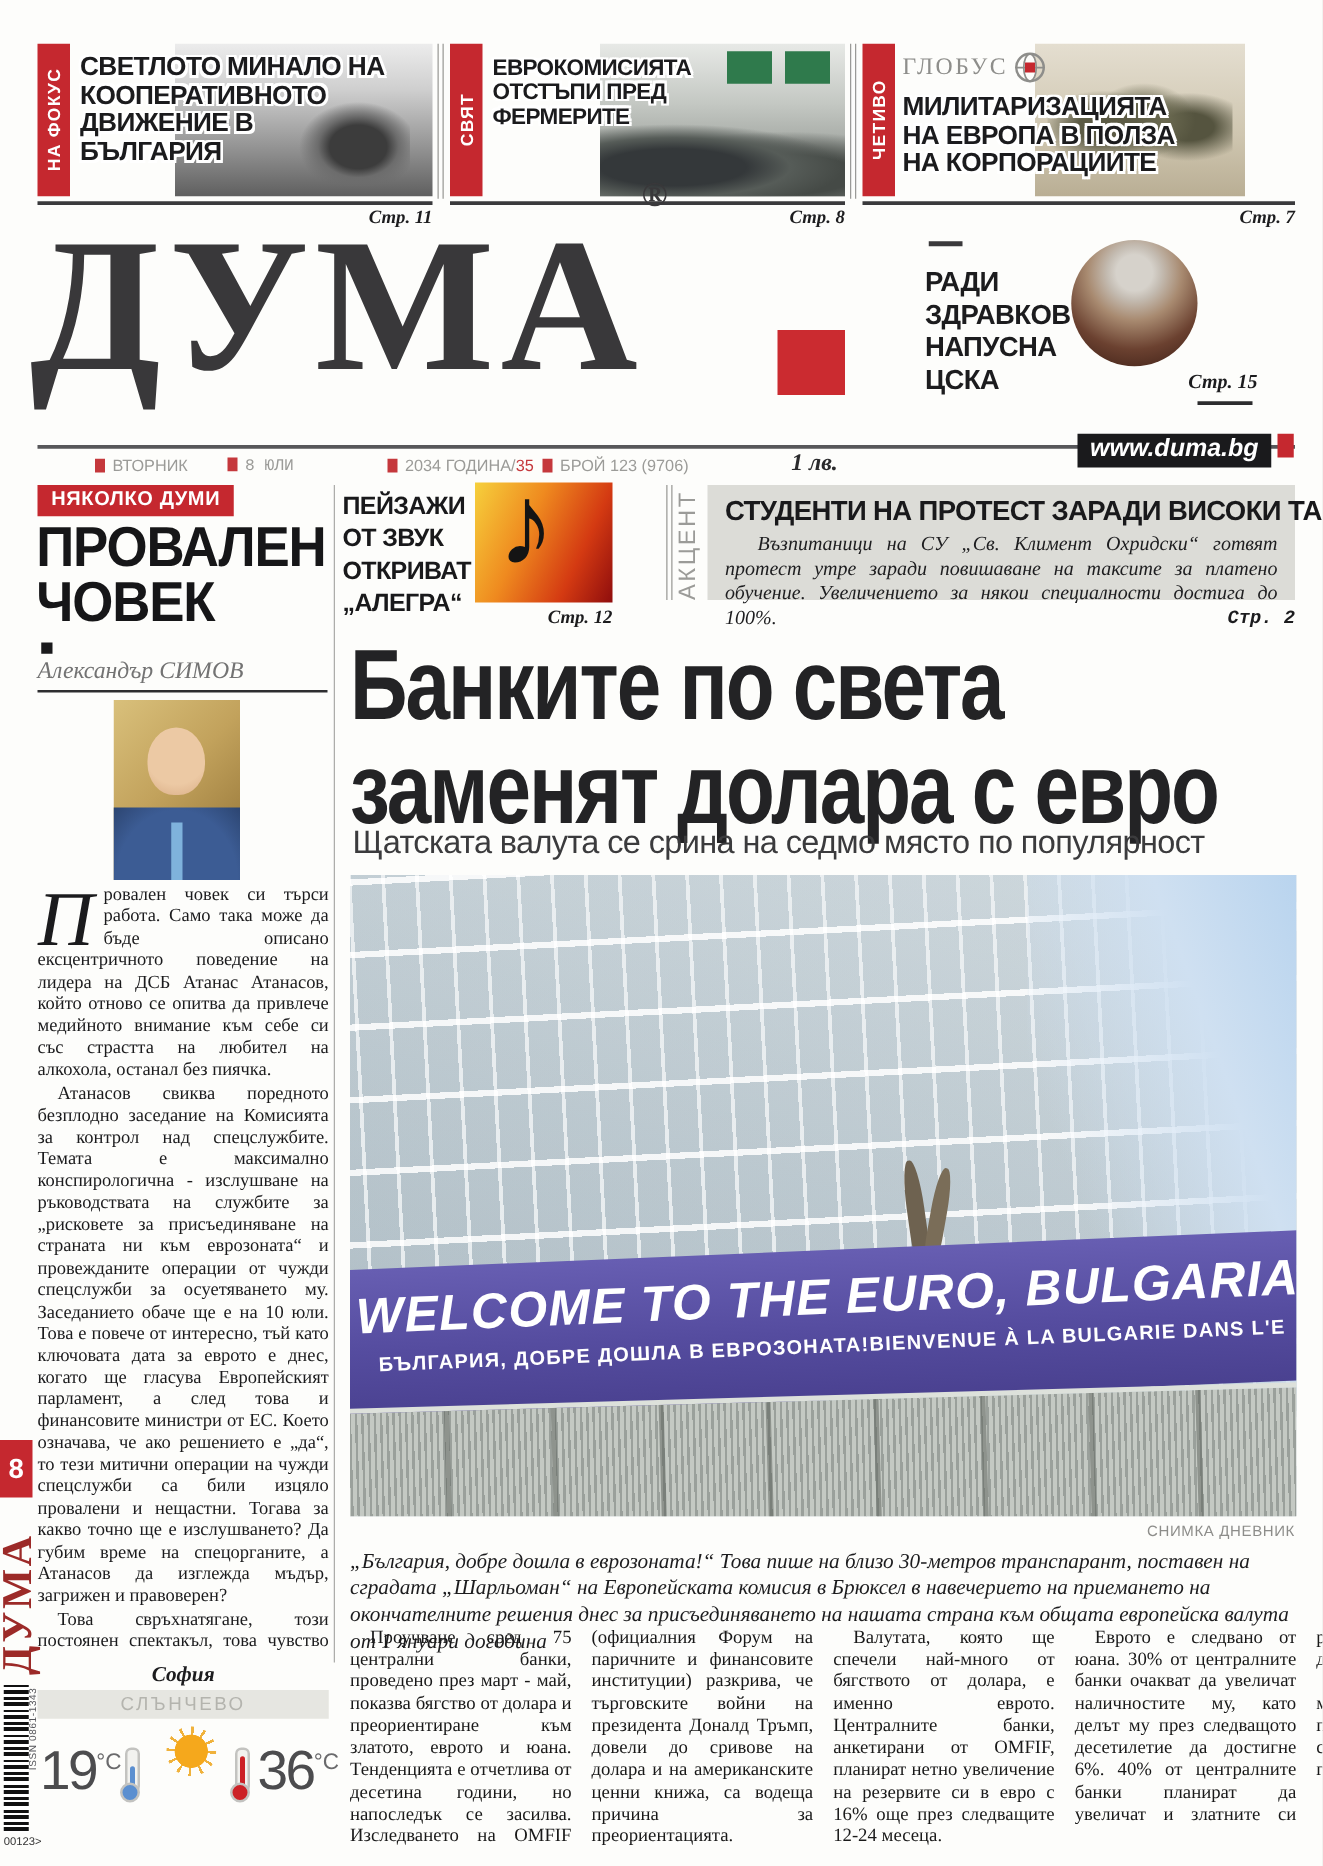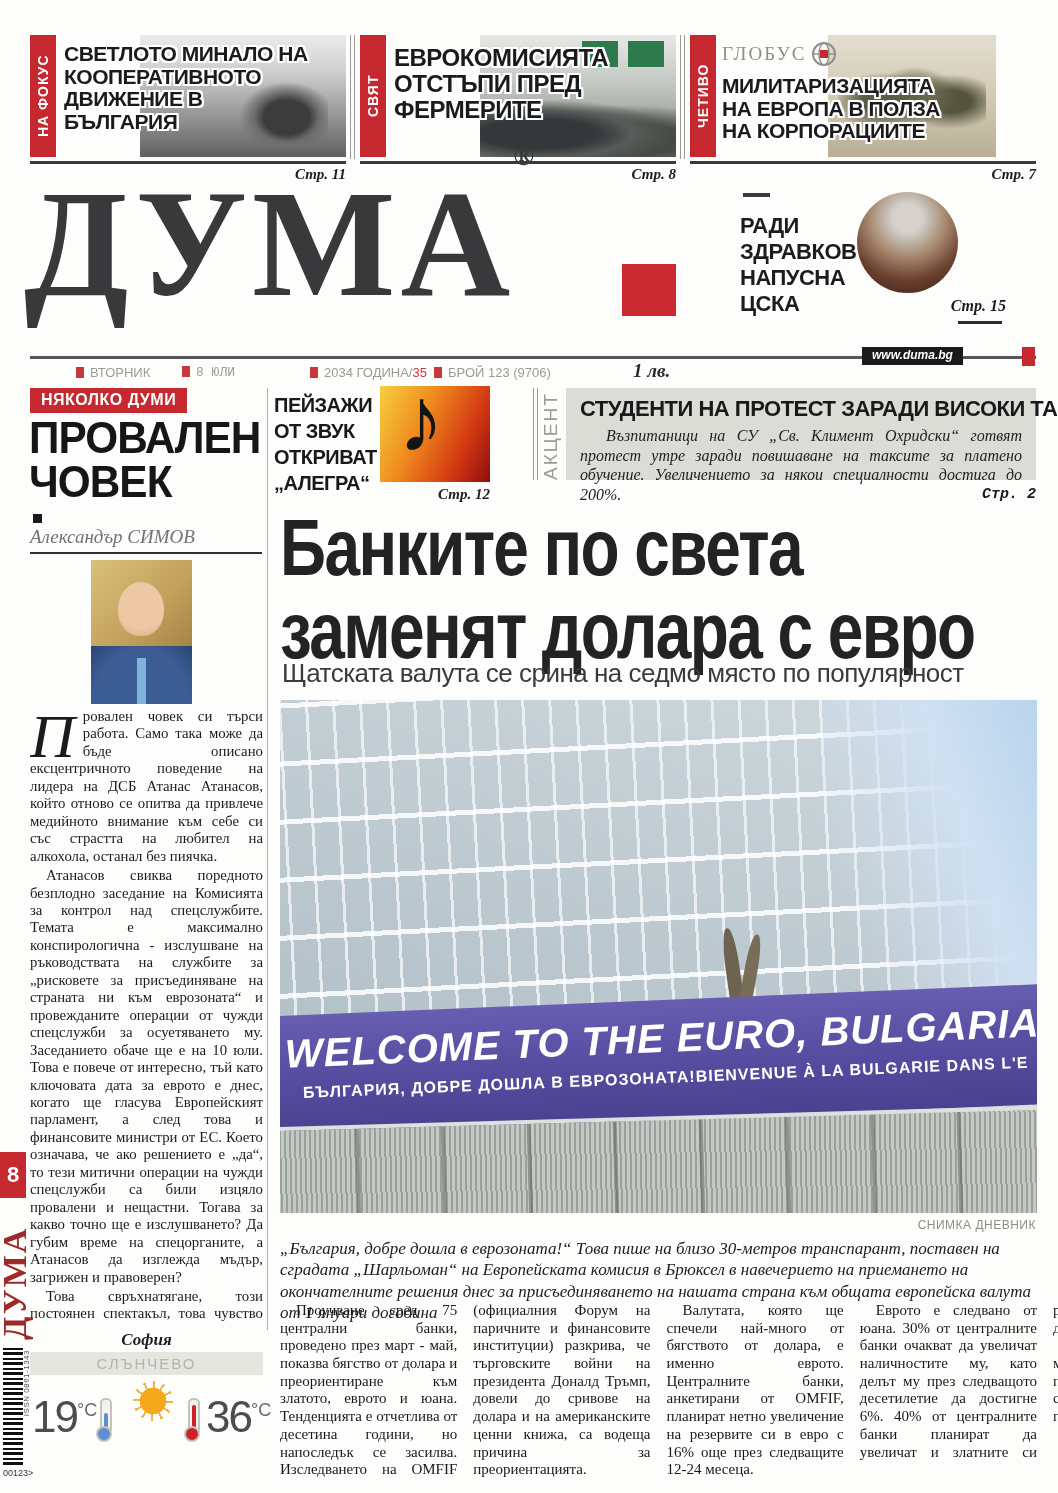--- a/index.html
+++ b/index.html
@@ -52,21 +52,21 @@
   
   .dateline{left:30px;top:337px;width:1006px;height:16px;font-family:"Liberation Sans",sans-serif;
             font-size:13px;color:#9b9b98;margin-top:28px;}
   .dl{position:absolute;top:0;white-space:nowrap;}
   .dl::before{content:"";display:inline-block;width:8px;height:11px;background:#c5383c;margin-right:6px;vertical-align:-1px;}
   .dl-red{color:#c5383c;}
   .price{position:absolute;left:603px;top:-5px;font-family:"Liberation Serif",serif;font-style:italic;font-weight:bold;
          font-size:19px;color:#2a2a2c;}
   .dl-rule{left:30px;top:356px;width:1006px;height:3px;background:#57575a;}
   .site-box{left:862px;top:347px;background:#1a1a1c;color:#fff;font-style:italic;font-weight:bold;
-            font-size:12px;font-family:"Liberation Sans",sans-serif;padding:1px 10px 3px;}
+            font-size:20px;font-family:"Liberation Sans",sans-serif;padding:1px 10px 3px;}
   .site-sq{left:1022px;top:347px;width:13px;height:19px;background:#c5282f;}
 
   
   .rail-num{left:0;top:1152px;width:26px;height:46px;background:#c5282f;color:#fff;
             font:bold 22px "Liberation Sans",sans-serif;display:flex;align-items:center;justify-content:center;}
   .rail-brand{left:-2px;top:1208px;height:132px;width:34px;writing-mode:vertical-rl;transform:rotate(180deg);
             font-weight:bold;font-size:34px;color:#9c2a28;display:flex;align-items:center;letter-spacing:2px;}
   .rail-barcode{left:3px;top:1348px;width:20px;height:118px;
             background:repeating-linear-gradient(180deg,#111 0 2px,#fff 2px 4px,#111 4px 7px,#fff 7px 10px);}
   .rail-issn{left:22px;top:1350px;writing-mode:vertical-rl;transform:rotate(180deg);font-size:8px;color:#55555a;
@@ -174,21 +174,21 @@
     </div>
     <div class="t-rule"></div>
     <div class="t-page">Стр. 11</div>
   </div>
   <div class="vsep" style="left:350px;"></div>
 
   <div class="teaser" style="left:360px;width:316px;">
     <div class="teaser-body">
       <div class="tag">СВЯТ</div>
       <div class="t-photo ph2" style="left:120px;right:0;"></div>
-      <div class="t-head" style="left:34px;top:10px;width:190px;font-size:24px;">ЕВРОКОМИСИЯТА ОТСТЪПИ ПРЕД ФЕРМЕРИТЕ</div>
+      <div class="t-head" style="left:34px;top:10px;width:190px;font-size:18px;">ЕВРОКОМИСИЯТА ОТСТЪПИ ПРЕД ФЕРМЕРИТЕ</div>
     </div>
     <div class="t-rule"></div>
     <div class="t-page">Стр. 8</div>
   </div>
   <div class="vsep" style="left:680px;"></div>
 
   <div class="teaser" style="left:690px;width:346px;">
     <div class="teaser-body">
       <div class="tag">ЧЕТИВО</div>
       <div class="t-photo ph3" style="left:138px;right:40px;"></div>
@@ -270,21 +270,21 @@
   <div class="abs alegra-title">ПЕЙЗАЖИ ОТ ЗВУК ОТКРИВАТ „АЛЕГРА“</div>
   <div class="abs alegra-img">
     <div class="alegra-note">♪</div>
   </div>
   <div class="abs alegra-page">Стр. 12</div>
   <div class="vsep2"></div>
 
   <div class="abs akcent-tag">АКЦЕНТ</div>
   <div class="abs akcent-panel">
     <div class="akcent-title">СТУДЕНТИ НА ПРОТЕСТ ЗАРАДИ ВИСОКИ ТАКСИ</div>
-    <div class="akcent-text">Възпитаници на СУ „Св. Климент Охридски“ готвят протест утре заради повишаване на таксите за платено обучение. Увеличението за някои специалности достига до 200%.</div>
+    <div class="akcent-text">Възпитаници на СУ „Св. Климент Охридски“ готвят протест утре заради повишаване на таксите за платено обучение. Увеличението за някои специалности достига до 100%.</div>
   </div>
   <div class="abs akcent-page">Стр. 2</div>
 
   <div class="abs headline">
     <div>Банките по света</div>
     <div>заменят долара с евро</div>
   </div>
   <div class="abs subhead">Щатската валута се срина на седмо място по популярност</div>
 
   <div class="abs photo">

